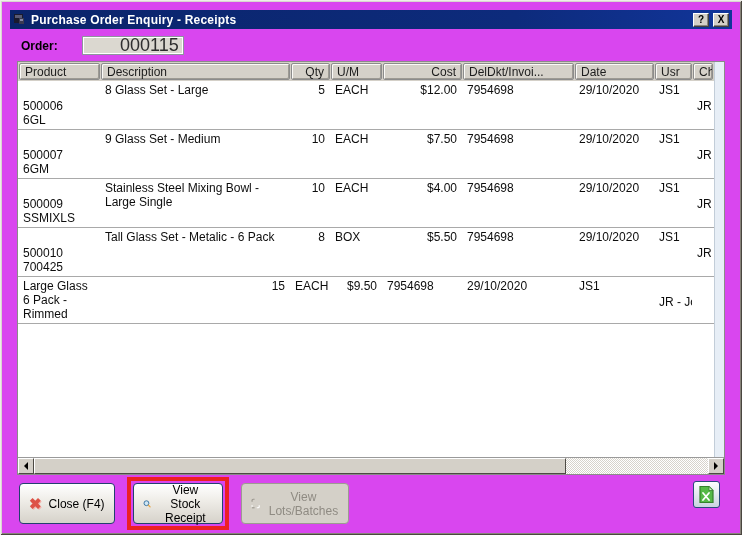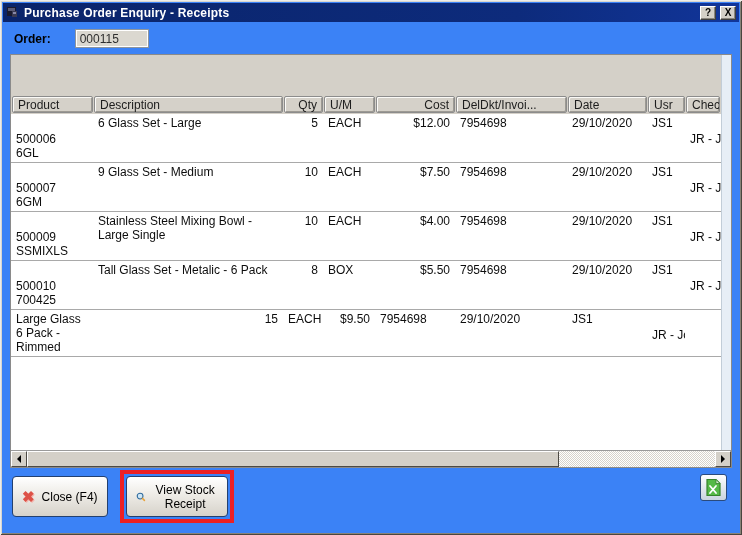--- a/index.html
+++ b/index.html
@@ -4,22 +4,22 @@
 <style>
   * { box-sizing: border-box; margin: 0; padding: 0; }
   html, body { width: 742px; height: 535px; }
   body {
     font-family: "Liberation Sans", sans-serif;
     background: #d4d0c8;
     overflow: hidden;
   }
   .window {
     width: 742px; height: 535px;
-    background: #3b82f6;
-    padding: 3px;
+    background: #d946ef;
+    padding: 10px;
     box-shadow:
       inset 1px 1px 0 #efeee9,
       inset -1px -1px 0 #4a463f,
       inset 2px 2px 0 #d9d6cf,
       inset -2px -2px 0 #878379;
     display: flex; flex-direction: column;
   }
   
   .titlebar {
     height: 19px; flex: 0 0 19px;
@@ -42,27 +42,28 @@
     display: grid; place-items: center; line-height: 1;
     cursor: default;
   }
   
   .order-row {
     display: flex; align-items: center;
     padding: 7px 0 6px 11px; gap: 24px;
   }
   .order-label { font-size: 12px; font-weight: bold; color: #000; }
   .order-input {
-    width: 74px; height: 19px;
+    width: 102px; height: 19px;
     font-family: "Liberation Sans", sans-serif;
-    font-size: 12px; color: #2e2e2e;
+    font-size: 18px; color: #2e2e2e;
     background: #dbd8d0;
     border: 1px solid #8e959d;
     box-shadow: inset 0 0 0 1px #ffffff;
     padding: 0 4px;
+    text-align: right;
   }
   
   .table-panel {
     margin: 0 7px 0 7px;
     height: 414px; flex: 0 0 414px;
     border: 1px solid #8a8a8a;
     background: #ffffff;
     display: flex; flex-direction: column;
   }
   .panel-body { flex: 1; display: flex; overflow: hidden; }
@@ -79,21 +80,20 @@
   .thead { background: #d4d0c8; padding: 1px 0 1px 1px; flex: 0 0 19px; }
   .th {
     background: #d5d1c9;
     border: 1px solid #8c8c8c; border-radius: 2px;
     box-shadow: inset 1px 1px 0 #fbfaf7, inset -1px -1px 0 #9d9a93;
     color: #1d1d1d; font-size: 12px;
     height: 17px; margin-right: 1px;
     display: flex; align-items: center;
     padding: 0 5px; overflow: hidden; white-space: nowrap;
     cursor: default;
-    margin-top: 40px;
   }
   .th.right { justify-content: flex-end; }
   .th.spread { justify-content: space-between; gap: 40px; }
   .sort-arrow {
     width: 0; height: 0;
     border-left: 5px solid transparent;
     border-right: 5px solid transparent;
     border-top: 5px solid #8a8a8a;
     margin-left: 4px;
   }
@@ -164,21 +164,21 @@
   }
   .btn-close { min-width: 89px; }
   .close-x {
     color: #dd5247; font-size: 15px; font-weight: bold;
     text-shadow: 1px 1px 0 #f2b5ae; line-height: 1;
   }
   .hl-box {
     border: 4px solid #ec2024;
     padding: 2px; margin-top: -6px;
   }
-  .btn-viewstock { width: 102px; line-height: 14px; text-align: center; }
+  .btn-viewstock { width: 90px; line-height: 14px; text-align: center; }
   .btn-disabled {
     width: 108px;
     background: #d4d0c8; box-shadow: none;
     border: 1px solid #9d9a92; border-radius: 4px;
     color: #8f8b83; line-height: 14px; text-align: center;
   }
   .spacer { flex: 1; }
   .btn-excel {
     width: 27px; height: 27px; margin-top: -2px;
     border: 1px solid #2a4a7c; border-radius: 3px;
@@ -226,21 +226,21 @@
           <div class="th">Date</div>
           <div class="th">Usr</div>
           <div class="th">Chec</div>
         </div>
 
         <div class="trow cols">
           <div class="td nowrap">
             <div>500006</div>
               <div>6GL</div>
           </div>
-          <div class="td">6 Glass Set - Large</div>
+          <div class="td">8 Glass Set - Large</div>
           <div class="td right">5</div>
           <div class="td">EACH</div>
           <div class="td right">$12.00</div>
           <div class="td">7954698</div>
           <div class="td">29/10/2020</div>
           <div class="td">JS1</div>
           <div class="td nowrap">JR - Jo</div>
         </div>
 
         <div class="trow cols">
@@ -327,20 +327,29 @@
     <div class="hl-box">
       <button class="btn btn-viewstock">
         <svg width="16" height="16" viewBox="0 0 16 16">
           <circle cx="6.5" cy="6.5" r="4.6" fill="#cfe6f5" stroke="#2f6c9e" stroke-width="1.7"></circle>
           <line x1="10.2" y1="10.2" x2="13.4" y2="13.4" stroke="#e8a33c" stroke-width="2.4" stroke-linecap="round"></line>
         </svg>
         <span>View Stock Receipt</span>
       </button>
     </div>
 
+    <button class="btn btn-disabled">
+      <svg width="15" height="15" viewBox="0 0 15 15">
+        <path d="M1.5 5 V3 a1.5 1.5 0 0 1 1.5-1.5 H5" fill="none" stroke="#9b978f" stroke-width="1.6"></path>
+        <path d="M1.5 10 v2" fill="none" stroke="#ffffff" stroke-width="1.6"></path>
+        <path d="M1.5 13.5 H5" fill="none" stroke="#9b978f" stroke-width="1.6"></path>
+        <path d="M8 13.5 h2 a1.5 1.5 0 0 0 1.5-1.5 V10" fill="none" stroke="#ffffff" stroke-width="1.6"></path>
+      </svg>
+      <span>View Lots/Batches</span>
+    </button>
 
     <div class="spacer"></div>
 
     <button class="btn-excel">
       <svg width="19" height="19" viewBox="0 0 19 19">
         <path d="M3 1.5 h9 l4 4 v12 h-13 z" fill="#55b947" stroke="#35822c" stroke-width="1.2"></path>
         <path d="M12 1.5 l4 4 h-4 z" fill="#d8efd2" stroke="#35822c" stroke-width="0.8"></path>
         <path d="M6 8 l6 7 M12 8 l-6 7" stroke="#ffffff" stroke-width="1.8" stroke-linecap="round"></path>
       </svg>
     </button>

